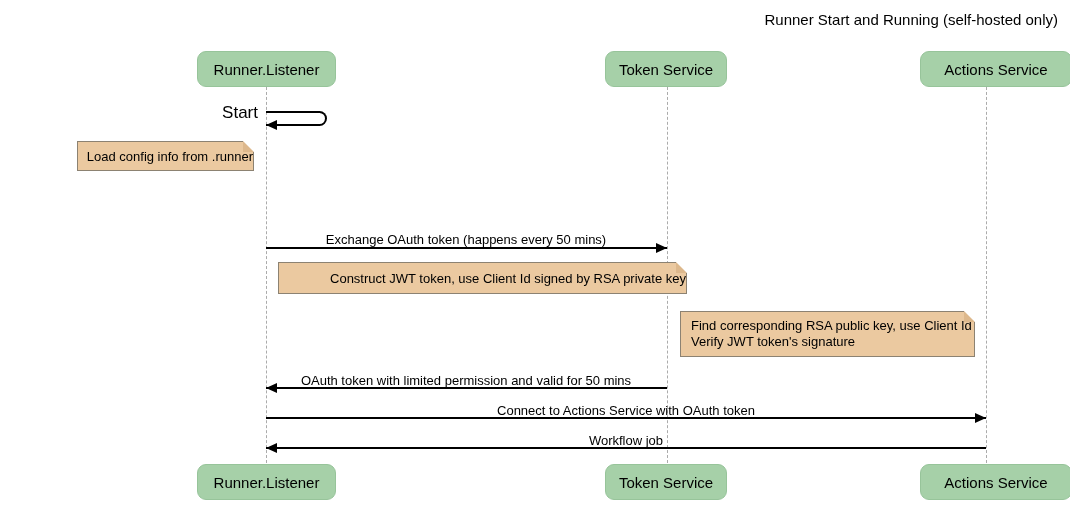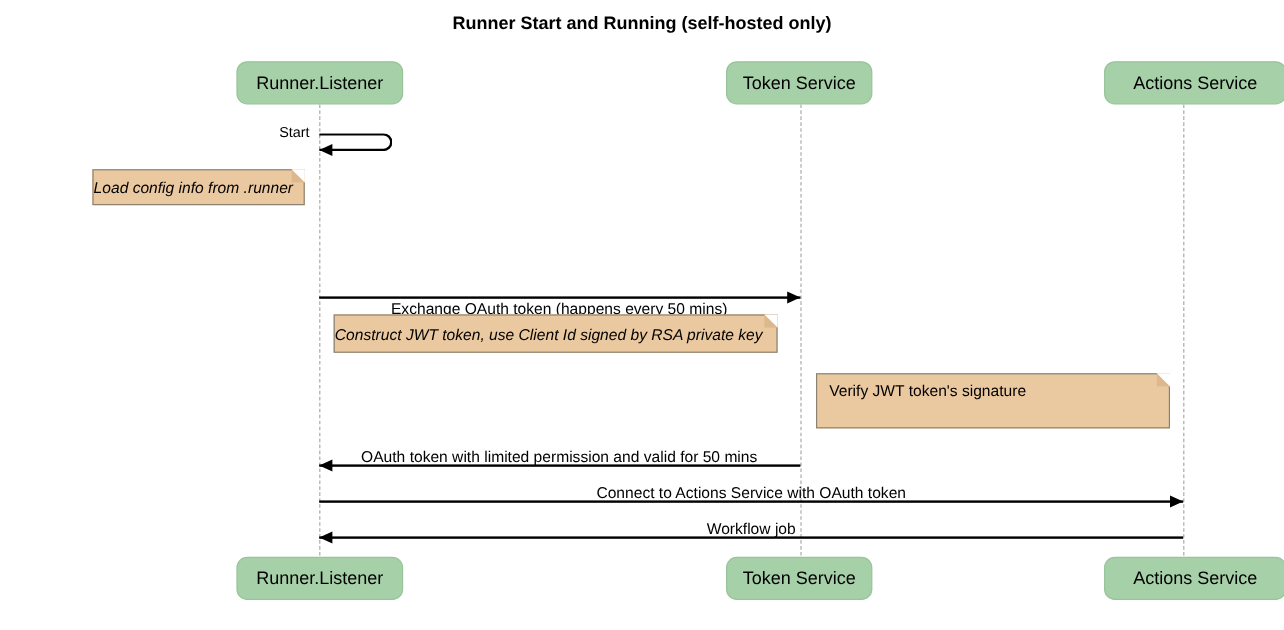--- a/index.html
+++ b/index.html
@@ -15,22 +15,22 @@
   html,body{margin:0;padding:0;background:#ffffff;}
   .diagram{
     position:relative;
     width:1070px;height:525px;
     background:#ffffff;
     font-family:"Liberation Sans","DejaVu Sans",sans-serif;
     color:var(--text);
     overflow:hidden;
   }
   .title{
-    position:absolute;left:0;right:0;top:11px;
-    text-align:center;font-size:15px;font-weight:bold;
+    position:absolute;left:0;right:12px;top:11px;
+    text-align:right;font-size:15px;font-weight:normal;
   }
   .lifeline{
     position:absolute;top:87px;height:376px;width:0;
     border-left:1px dashed var(--lifeline);
   }
   .ll-runner{left:266px;} .ll-token{left:667px;} .ll-actions{left:986px;}
   .actor{
     position:absolute;height:36px;
     background:var(--participant-fill);
     border:1px solid var(--participant-border);
@@ -59,37 +59,37 @@
     position:absolute;left:266px;top:111px;width:61px;height:15px;
     border:2px solid var(--arrow);border-left:none;
     border-radius:0 9px 9px 0;box-sizing:border-box;
   }
   .self-loop-head{
     position:absolute;left:266px;top:120px;width:0;height:0;
     border-top:5px solid transparent;border-bottom:5px solid transparent;
     border-right:11px solid var(--arrow);
   }
   .self-label{
-    position:absolute;right:812px;top:103px;font-size:12px;white-space:nowrap;
+    position:absolute;right:812px;top:103px;font-size:17px;white-space:nowrap;
   }
   .note{
     position:absolute;box-sizing:border-box;
     background:var(--note-fill);
     border:1px solid var(--note-border);
     font-size:13px;white-space:nowrap;
   }
-  .note.center{display:flex;align-items:center;justify-content:flex-start;text-align:center;font-style:italic;}
+  .note.center{display:flex;align-items:center;justify-content:flex-end;text-align:center;}
   .note::before{
     content:"";position:absolute;top:-1px;right:-1px;width:0;height:0;
     border-style:solid;border-width:0 11px 11px 0;
     border-color:#ffffff #ffffff var(--note-fold) var(--note-fold);
   }
   .note-load-config{left:77px;top:141px;width:177px;height:30px;}
   .note-load-token{left:10px;top:186px;width:244px;height:30px;}
-  .note-construct-jwt{left:278px;top:262px;width:370px;height:32px;}
+  .note-construct-jwt{left:278px;top:262px;width:409px;height:32px;}
   .note-find-rsa{left:680px;top:311px;width:295px;height:46px;padding:6px 8px 0 10px;line-height:16px;}
   .note-find-rsa span{display:block;}
 </style>
 </head>
 <body>
 
 <div class="diagram">
 
   <div class="title">Runner Start and Running (self-hosted only)</div>
 
@@ -108,28 +108,29 @@
   </div>
 
   <div class="self-label">Start</div>
   <div class="self-loop"></div>
   <div class="self-loop-head"></div>
 
   <div class="note center note-load-config">
     <span>Load config info from .runner</span>
   </div>
 
-  <div class="msg-label" style="left:466px;top:250px;text-align:right;">Exchange OAuth token (happens every 50 mins)</div>
+  <div class="msg-label" style="left:466px;top:232px;text-align:right;">Exchange OAuth token (happens every 50 mins)</div>
   <div class="arrow head-right" style="left:266px;top:247px;width:401px;"></div>
 
   <div class="note center note-construct-jwt">
     <span>Construct JWT token, use Client Id signed by RSA private key</span>
   </div>
 
   <div class="note note-find-rsa">
+    <span>Find corresponding RSA public key, use Client Id</span>
     <span>Verify JWT token's signature</span>
   </div>
 
   <div class="msg-label" style="left:466px;top:373px;">OAuth token with limited permission and valid for 50 mins</div>
   <div class="arrow head-left" style="left:266px;top:387px;width:401px;"></div>
 
   <div class="msg-label" style="left:626px;top:403px;">Connect to Actions Service with OAuth token</div>
   <div class="arrow head-right" style="left:266px;top:417px;width:720px;"></div>
 
   <div class="msg-label" style="left:626px;top:433px;">Workflow job</div>

